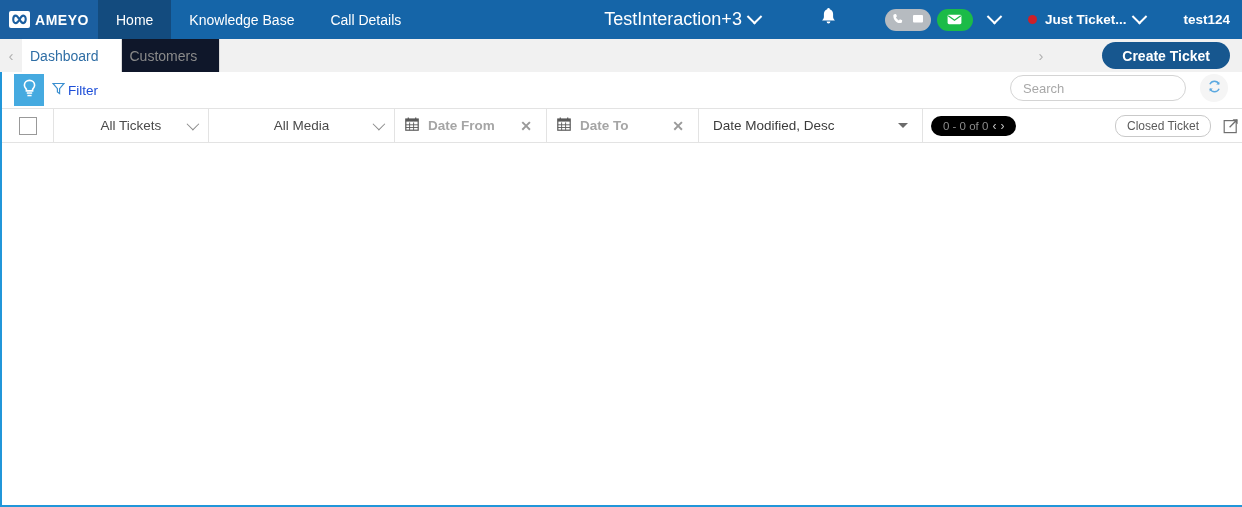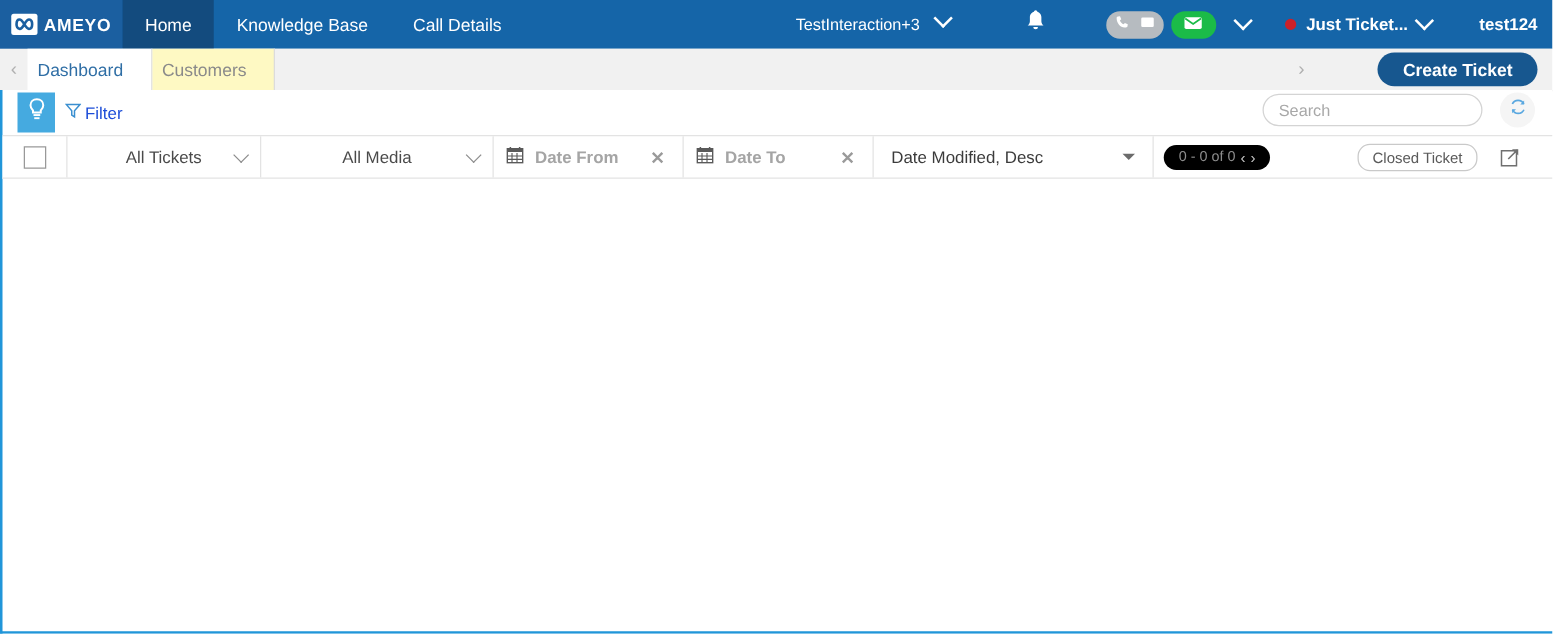--- a/index.html
+++ b/index.html
@@ -50,22 +50,22 @@
     white-space: nowrap;
   }
   .nav-item.active { background: #134b7e; }
 
   .nav-right {
     margin-left: auto;
     display: flex; align-items: center;
     height: 39px;
   }
   .interaction-label {
-    color: #ffffff; font-size: 13px;
-    display: flex; align-items: flex-start; gap: 13px;
+    color: #ffffff; font-size: 18px;
+    display: flex; align-items: center; gap: 7px;
     margin-right: 60px;
     cursor: pointer;
   }
   .chev {
     display: inline-block;
     width: 9px; height: 9px;
     border-right: 2px solid #ffffff;
     border-bottom: 2px solid #ffffff;
     transform: rotate(45deg) translate(-2px,-2px);
   }
@@ -125,21 +125,21 @@
     display: flex; align-items: center; justify-content: center;
     color: #b0b0b0; font-size: 15px;
     cursor: pointer;
     user-select: none;
   }
   .tab {
     display: flex; align-items: center;
     padding: 0 22px 0 8px;
     font-size: 14px;
     color: #8a8a8a;
-    background: #fef9c3;
+    background: #0f172a;
     border-right: 1px solid #dcdcdc;
     cursor: pointer;
     white-space: nowrap;
   }
   .tab.active {
     background: #ffffff;
     color: #2f6ea5;
   }
   .subbar-spacer { flex: 1; }
   .create-ticket {
@@ -291,22 +291,22 @@
     padding: 0 12px;
     font-size: 11.5px; color: #8c8c8c;
     white-space: nowrap;
   }
   .pager-arrow {
     color: #c4c4c4; font-size: 12px;
     cursor: pointer; user-select: none;
   }
   .right-cell {
     margin-left: auto;
-    display: flex; align-items: center; gap: 16px;
-    padding-right: 24px;
+    display: flex; align-items: center; gap: 10px;
+    padding-right: 1px;
     border-right: none;
   }
   .closed-chip {
     height: 20px;
     border: 1px solid #c9c9c9;
     border-radius: 10px;
     padding: 0 11px;
     display: flex; align-items: center;
     font-size: 12px; color: #5a5a5a;
     cursor: pointer;

